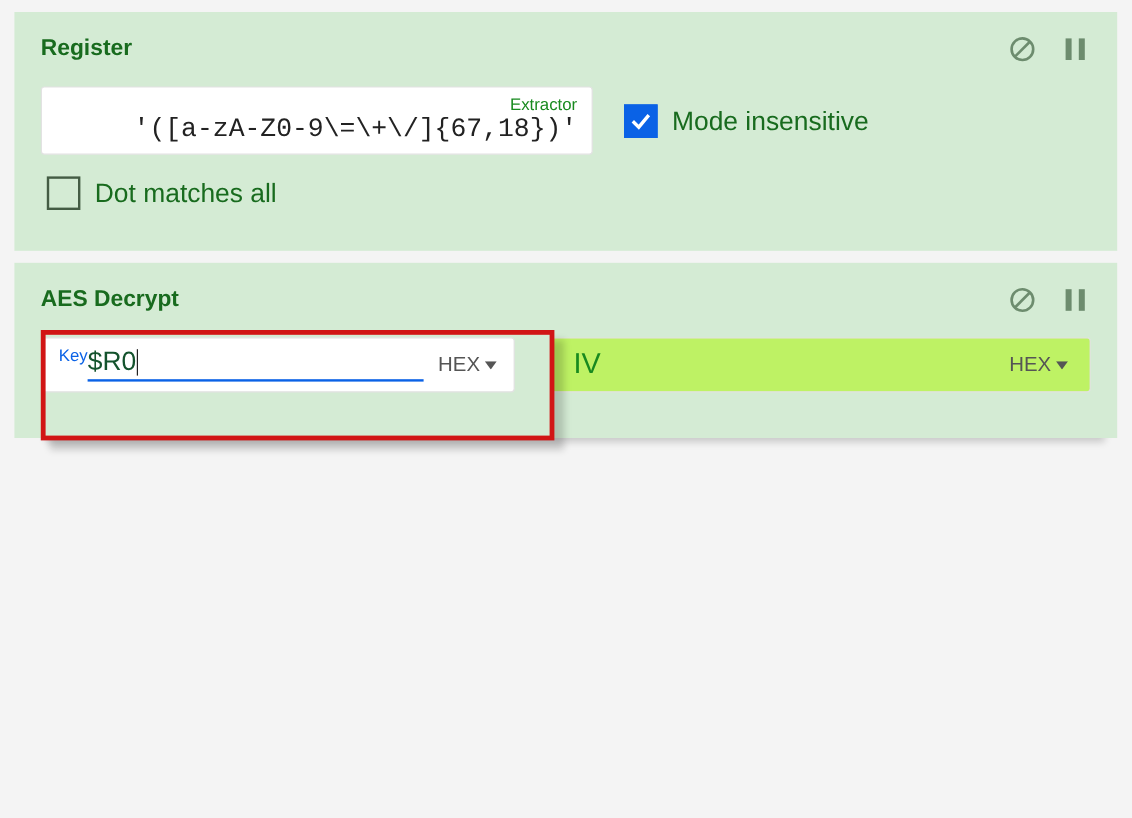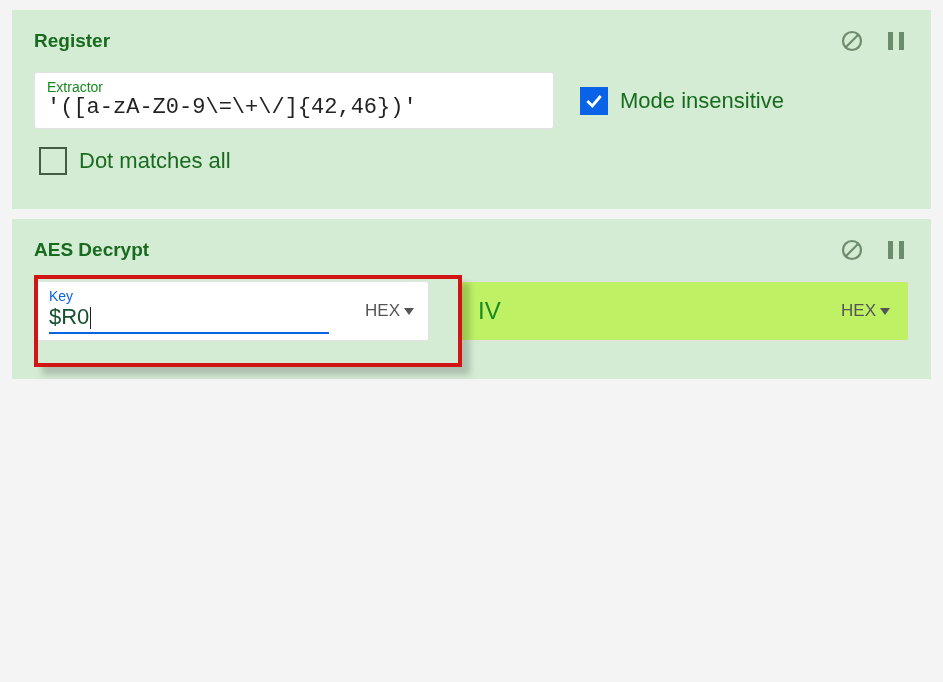--- a/index.html
+++ b/index.html
@@ -66,21 +66,21 @@
   .input-value {
     font-family: "Consolas", "Courier New", monospace;
     font-size: 22px;
     color: #222;
     border: none;
     outline: none;
     background: transparent;
     width: 100%;
   }
   .input-value.body { font-family: "Segoe UI", Arial, sans-serif; }
-  .reg-extractor { width: 520px; }
+  .reg-extractor { width: 460px; text-align: right; }
   .cb-wrap {
     display: flex;
     align-items: center;
     gap: 12px;
     cursor: pointer;
   }
   .cb {
     width: 28px;
     height: 28px;
     border: 2px solid #445c44;
@@ -125,21 +125,21 @@
   }
   .key-box {
     flex: 0 0 395px;
     display: flex;
     align-items: stretch;
     background: #fff;
     border: 1px solid #e2e2e2;
     border-radius: 3px;
     padding: 6px 14px 6px 14px;
   }
-  .key-inner { flex: 1 1 auto; display:flex; flex-direction:column; }
+  .key-inner { flex: 1 1 auto; display:flex; flex-direction:row; }
   .key-input-wrap { position: relative; }
   .key-input {
     font-family: "Segoe UI", Arial, sans-serif;
     font-size: 22px;
     font-weight: 500;
     color: #14532d;
     border: none;
     outline: none;
     width: 100%;
     padding-bottom: 2px;
@@ -205,21 +205,21 @@
             <rect x="2" y="2" width="5" height="18"></rect>
             <rect x="13" y="2" width="5" height="18"></rect>
           </svg>
       </div>
     </div>
   </div>
 
   <div class="fields-row">
     <div class="input-box reg-extractor">
       <span class="input-label">Extractor</span>
-      <span class="input-value">'([a-zA-Z0-9\=\+\/]{42,46})'</span>
+      <span class="input-value">'([a-zA-Z0-9\=\+\/]{67,18})'</span>
     </div>
     <div class="cb-wrap">
       <div class="cb checked">
         <svg width="20" height="20" viewBox="0 0 24 24" fill="none" stroke="#fff" stroke-width="3.4">
             <polyline points="4 12 10 18 20 6"></polyline>
           </svg>
       </div>
       <span class="cb-label">Mode insensitive</span>
     </div>
   </div>

